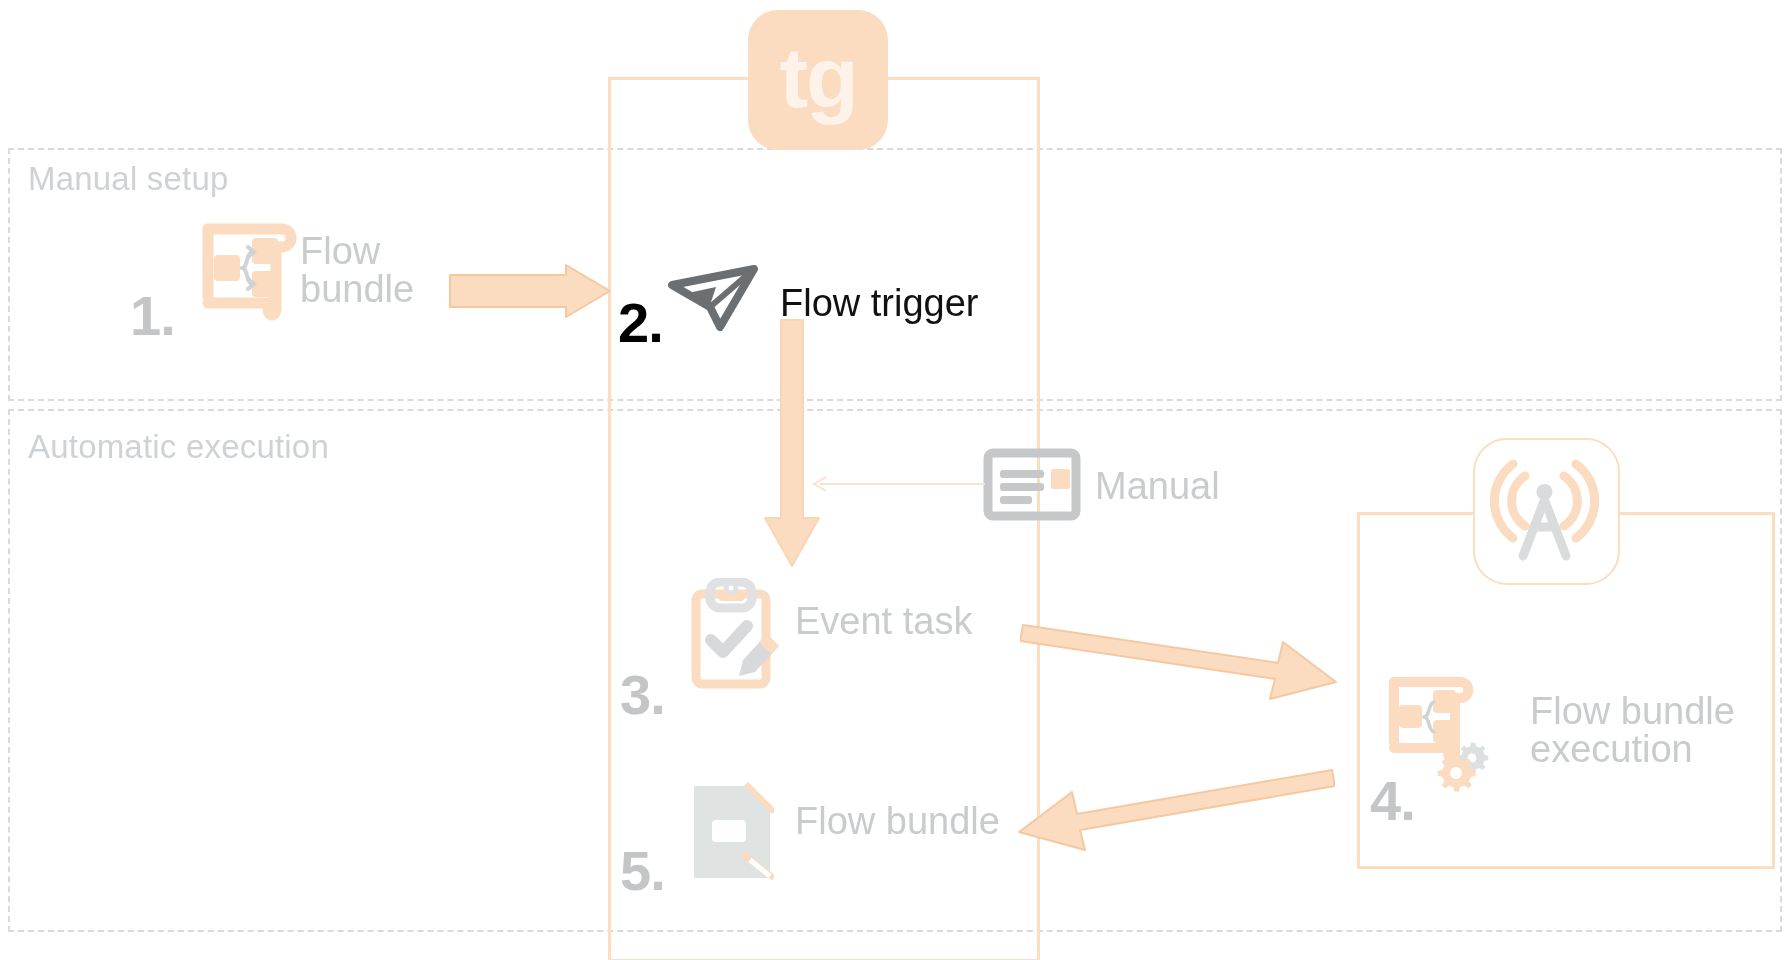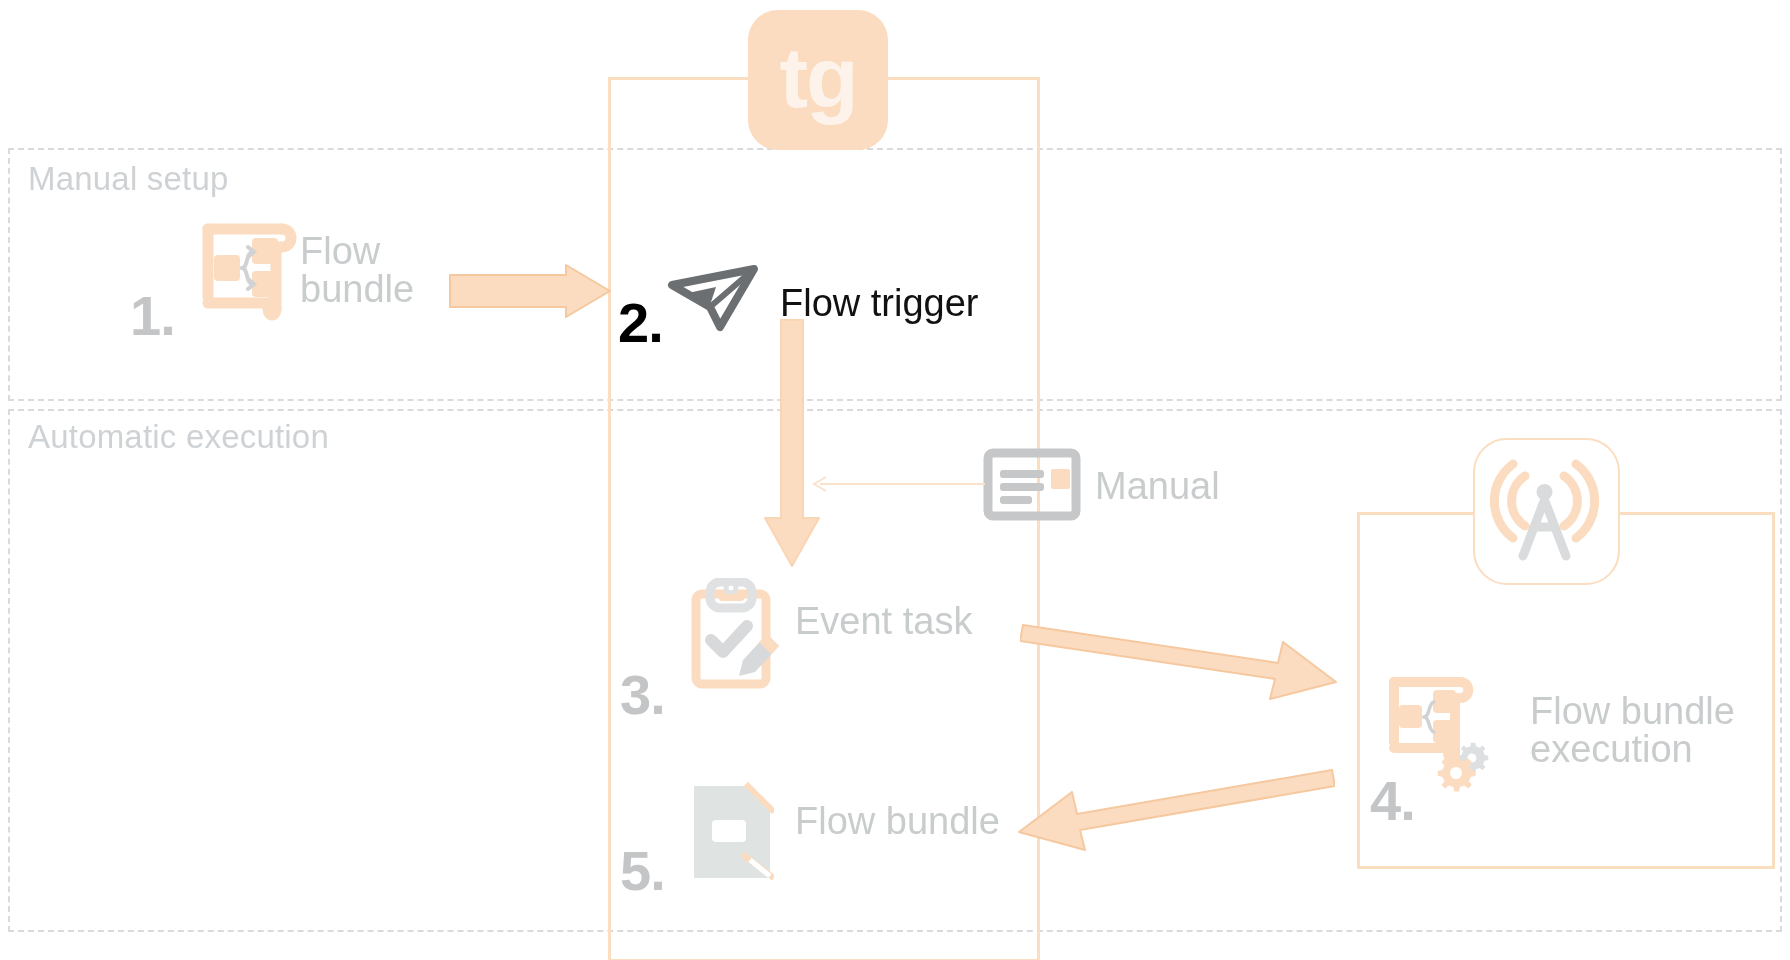--- a/index.html
+++ b/index.html
@@ -107,21 +107,21 @@
 </style>
 </head>
 <body>
 
 <div id="canvas">
 
   <div class="lane" style="left:8px; top:148px; width:1774px; height:253px;"></div>
   <div class="lane-label" style="left:28px; top:160px;">Manual setup</div>
 
   <div class="lane" style="left:8px; top:409px; width:1774px; height:523px;"></div>
-  <div class="lane-label" style="left:28px; top:418px;">Automatic execution</div>
+  <div class="lane-label" style="left:28px; top:428px;">Automatic execution</div>
 
   <div class="obox" style="left:608px; top:77px; width:432px; height:885px;"></div>
 
   <div class="obox" style="left:1357px; top:512px; width:418px; height:357px;"></div>
 
   <div class="tg-logo" style="left:748px; top:10px; width:140px; height:140px;">
     <span>tg</span>
   </div>
 
   <div class="antenna-tile" style="left:1473px; top:438px; width:143px; height:143px;"></div>

